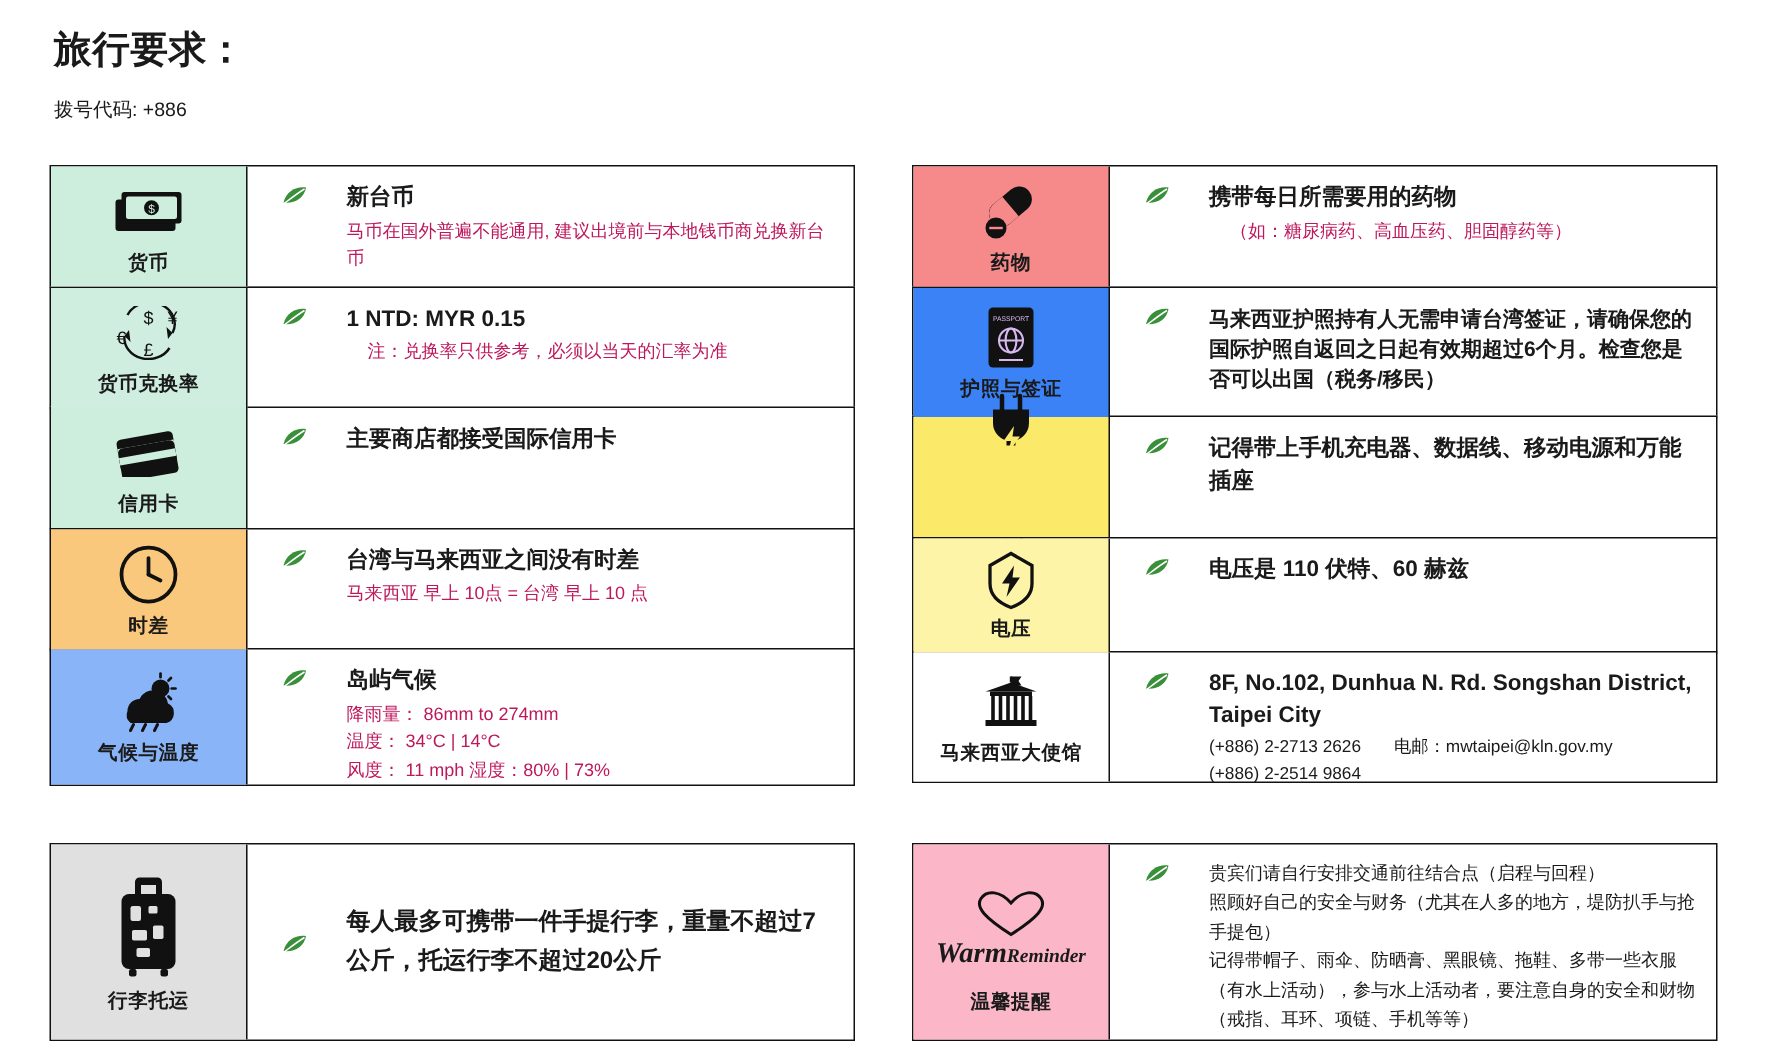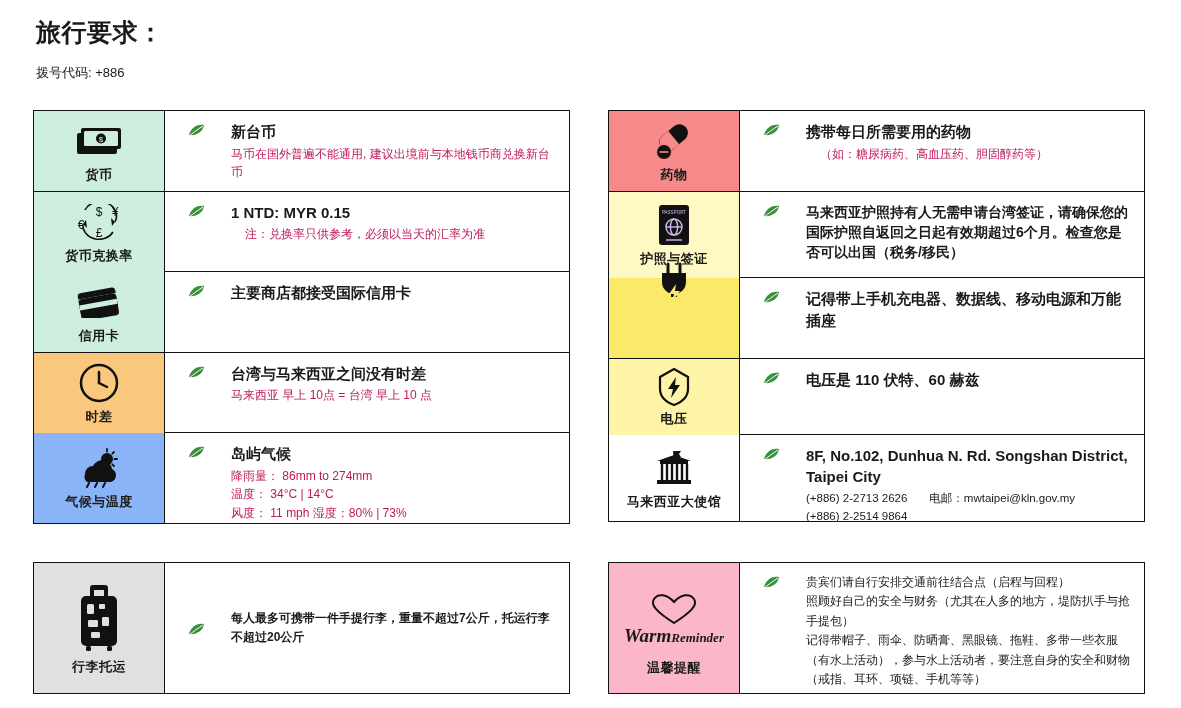--- a/index.html
+++ b/index.html
@@ -126,29 +126,29 @@
   .h-lug { height: 132px; }
   .h-warm { height: 132px; }
 
   
   .bg-mint   { background: #cdeedd; }
   .bg-mint2  { background: #cfeee0; }
   .bg-mint3  { background: #cdeedd; }
   .bg-orange { background: #fac87c; }
   .bg-blue   { background: #8ab4f8; }
   .bg-red    { background: #f68a8a; }
-  .bg-purple { background: #fef9c3; text-align: right; }
+  .bg-purple { background: #3b82f6; text-align: right; }
   .bg-yellow { background: #fbe96a; gap: 48px; }
   .bg-yellow2{ background: #fdf4a8; }
   .bg-white  { background: #ffffff; }
   .bg-grey   { background: #e0e0e0; }
   .bg-pink   { background: #fbb7c8; }
 
   .lug-text {
-    font-size: 12px;
+    font-size: 16px;
     font-weight: bold;
     line-height: 1.6;
   }
   .warm-script {
     font-family: "Liberation Serif", serif;
     font-size: 19px;
     font-style: italic;
     font-weight: bold;
     line-height: 1;
     text-align: center;

